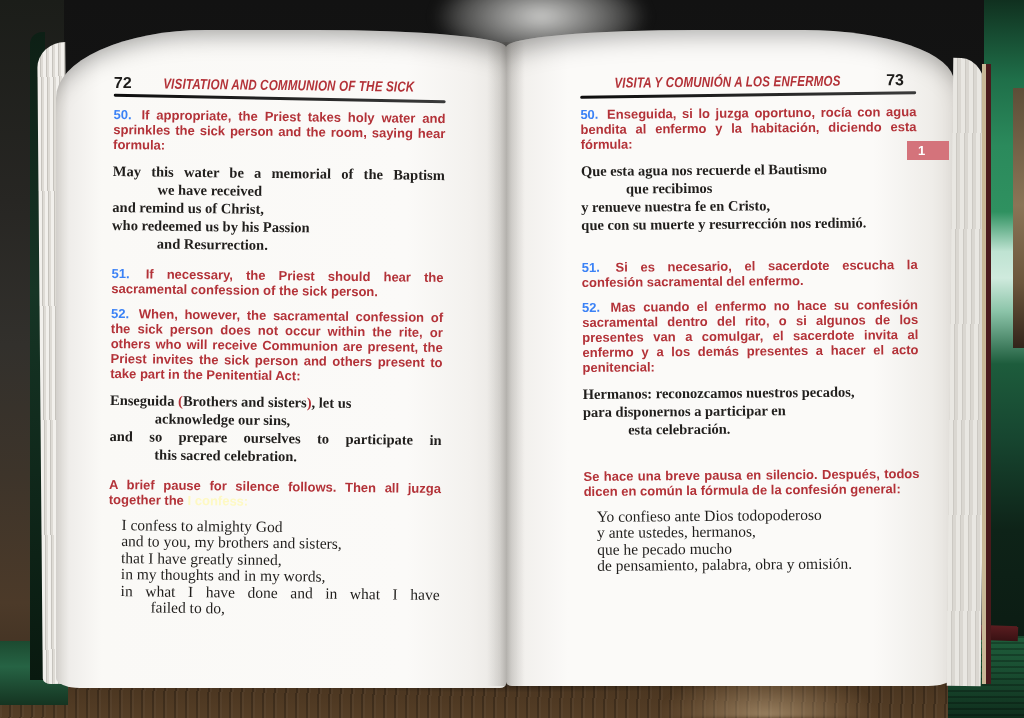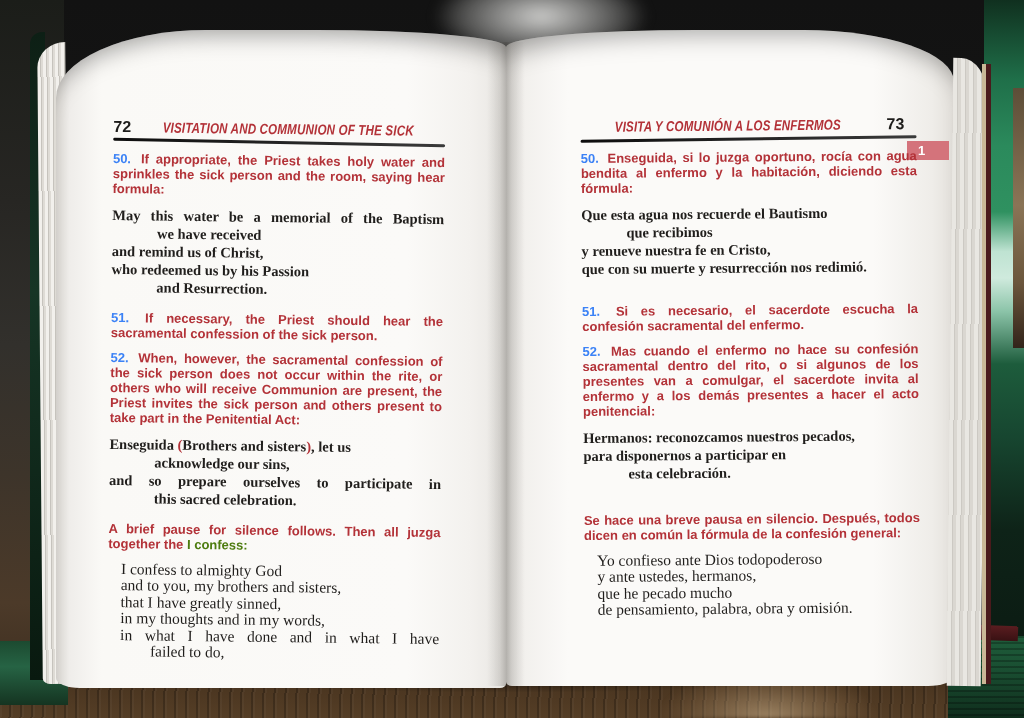--- a/index.html
+++ b/index.html
@@ -60,35 +60,35 @@
     font:bold 13px/19px "Liberation Sans",sans-serif;padding-left:11px;}
 
   
   .content{position:absolute;color:#201e1c;}
   .content-left{left:114px;top:74px;width:332px;transform:rotate(.7deg);transform-origin:top left;}
   .content-right{left:580px;top:74px;width:336px;transform:rotate(-.5deg);transform-origin:top left;}
   .content > *{position:static;}
   .content div,.content p,.content span{position:static;}
 
   .phead{display:flex;align-items:baseline;}
-  .pnum{font:bold 16px/18px "Liberation Sans",sans-serif;color:#1d1c1a;margin-top:44px;}
+  .pnum{font:bold 16px/18px "Liberation Sans",sans-serif;color:#1d1c1a;}
   .phead-left .pnum{width:48px;}
   .phead-right .pnum{width:42px;text-align:center;}
   .ptitle{flex:1;text-align:center;color:#b33238;white-space:nowrap;}
   .ptitle span{display:inline-block;transform:scaleX(.8);
     font:bold italic 14.5px/18px "Liberation Sans",sans-serif;letter-spacing:.2px;}
   .headrule{height:2.5px;margin-top:3px;border-radius:2px;
     background:linear-gradient(to right,#0d0d0d,#3a3a3a);}
   .rule-l{transform:rotate(.45deg);}
   .rule-r{transform:rotate(-.3deg);}
 
   .rubric{margin:10px 0 0;font:bold 13px/15px "Liberation Sans",sans-serif;
     color:#b33238;text-align:justify;}
   .rubric .num{color:#3b82f6;padding-right:3px;}
-  .emph{color:#4d7c0f;}
+  .emph{color:#fef9c3;}
   .mt-sm{margin-top:9px;}
   .mt-lg{margin-top:14px;}
   .mt-xl{margin-top:26px;}
   .mt-xxl{margin-top:30px;}
 
   .prayer{margin:10px 0 0;font:bold 14.5px/18px "Liberation Serif",serif;color:#201e1c;}
   .prayer .line{white-space:nowrap;}
   .prayer .line.stretch{white-space:normal;text-align:justify;text-align-last:justify;}
   .line.ind{padding-left:45px;}
   .line.ind2{padding-left:30px;}

